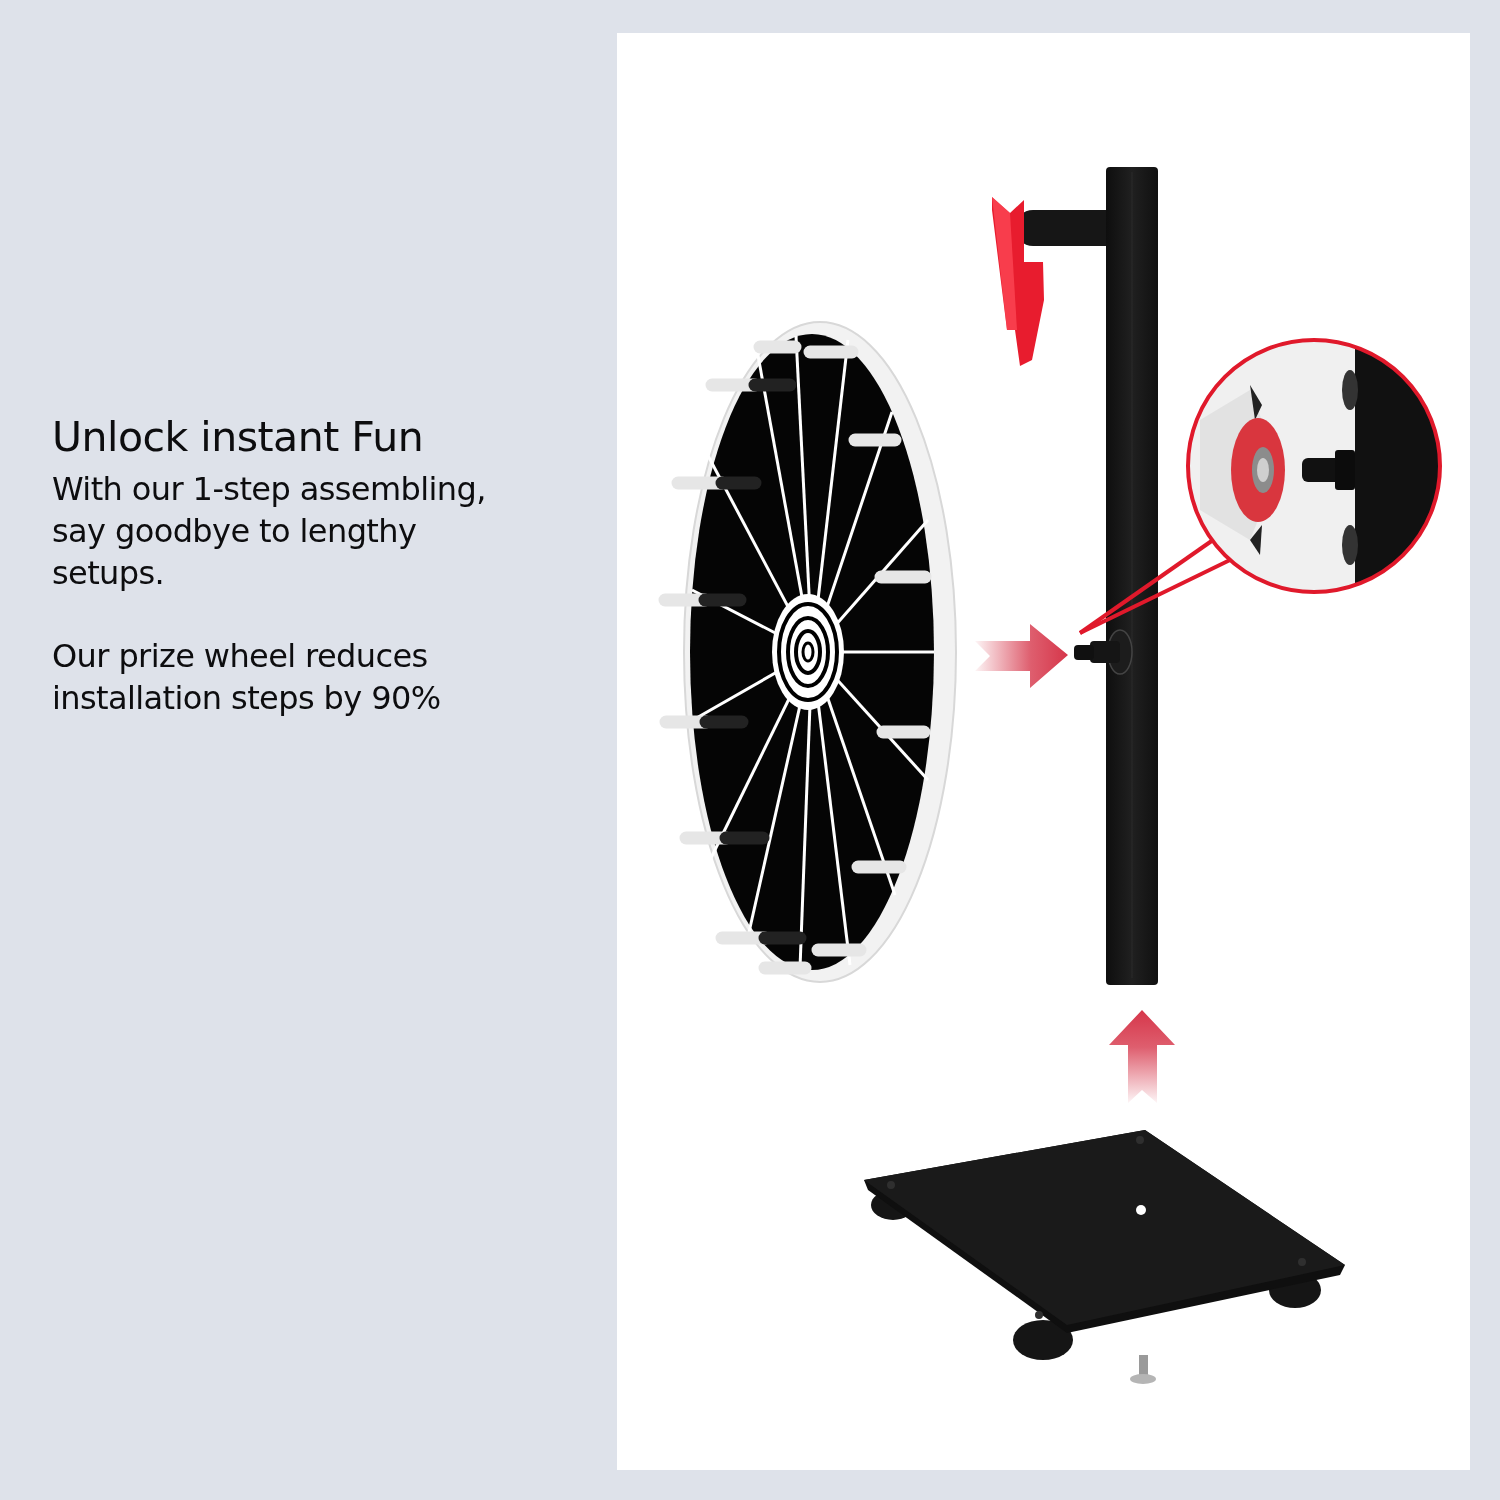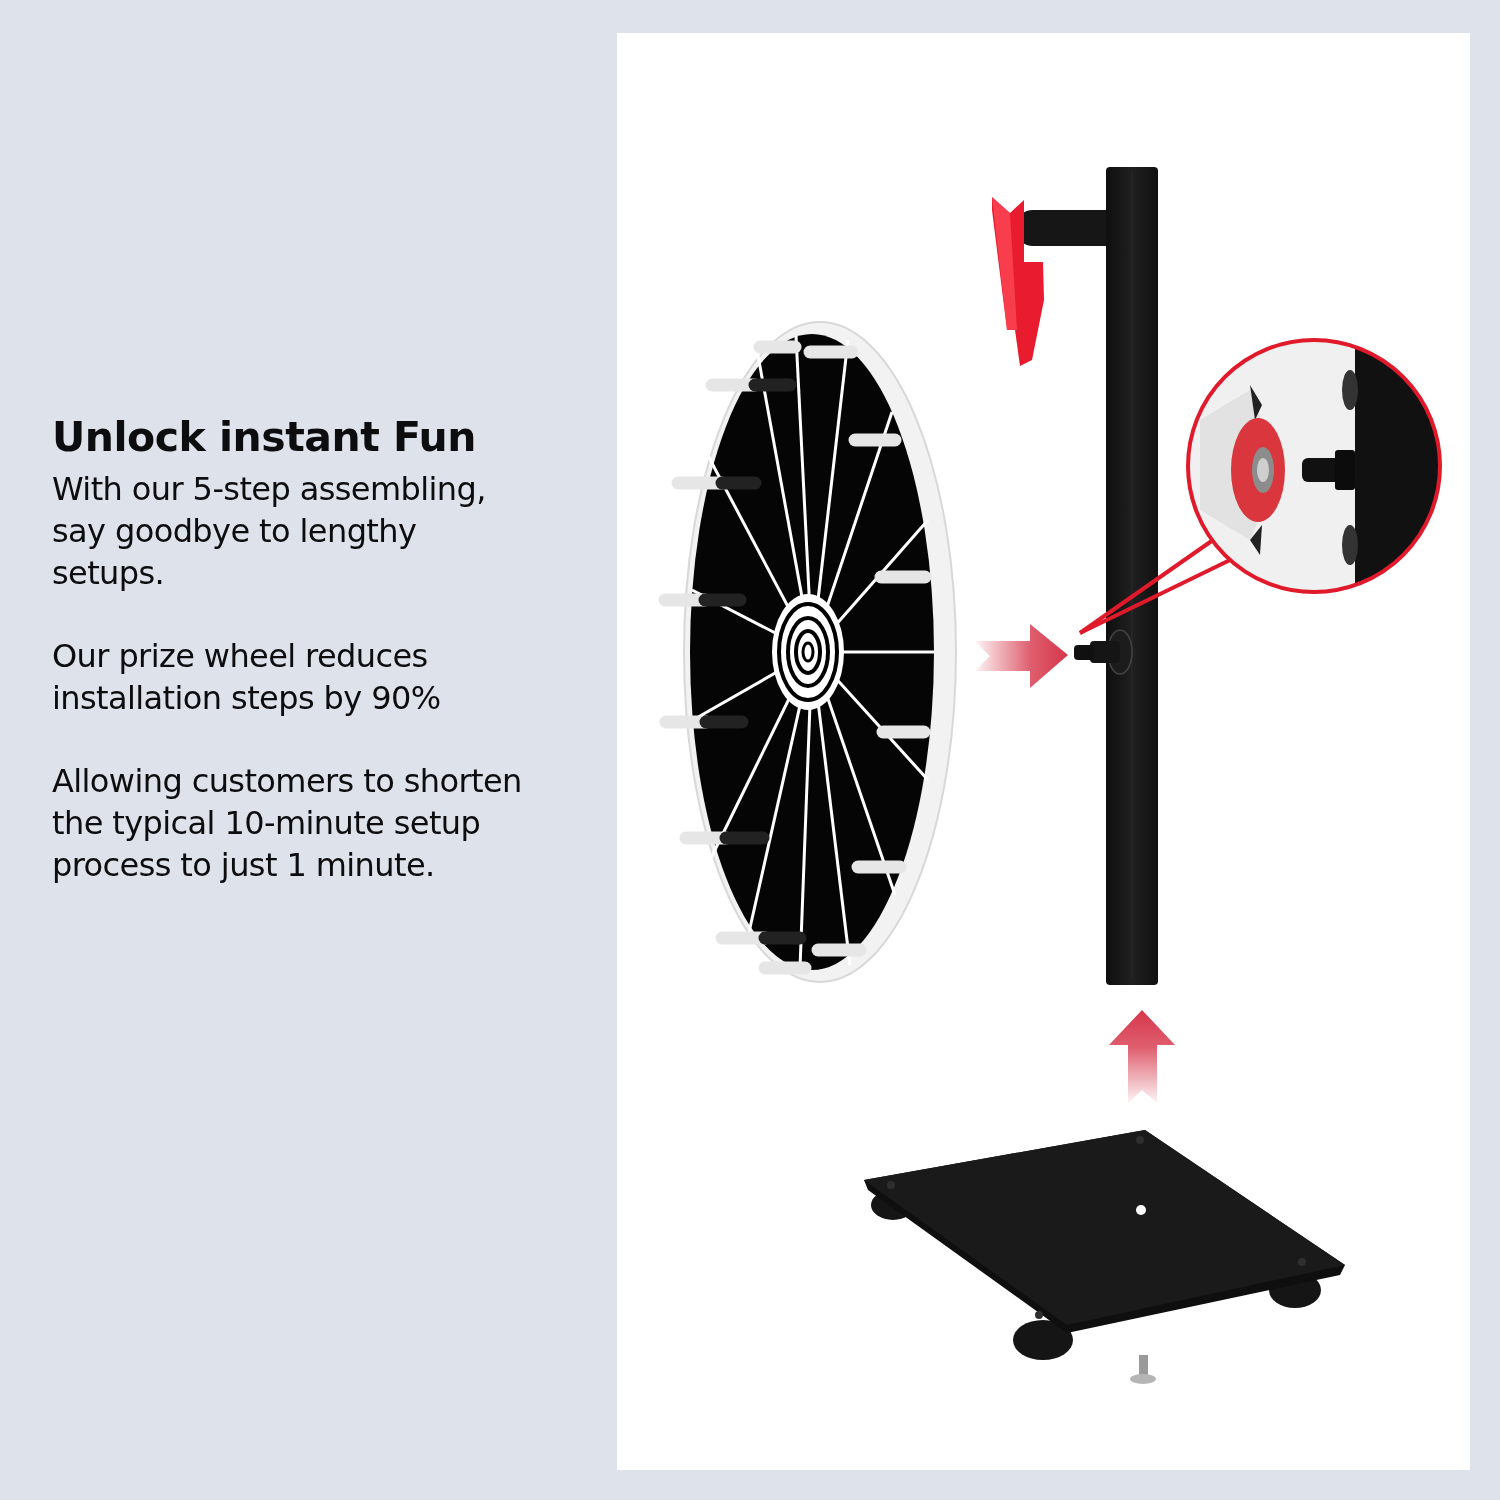--- a/index.html
+++ b/index.html
@@ -12,21 +12,21 @@
       color: #0d0d0f;
     }
     .text-block {
       position: absolute;
       left: 52px;
       top: 408px;
       width: 560px;
     }
     .headline {
       font-family: "DejaVu Sans", sans-serif;
-      font-weight: bold;
+      font-weight: normal;
       font-size: 41px;
       line-height: 58px;
       margin: 0 0 2px 0;
       letter-spacing: -0.5px;
     }
     .para {
       font-size: 32px;
       line-height: 42px;
       margin: 0 0 41px 0;
       letter-spacing: -0.6px;
@@ -40,28 +40,25 @@
       height: 1437px;
       background: #ffffff;
     }
     .panel svg { position: absolute; left: 0; top: 0; }
   </style>
 </head>
 <body>
 
 <div class="text-block">
   <h1 class="headline">Unlock instant Fun</h1>
-  <p class="para">With our 5-step assembling,
+  <p class="para">With our 1-step assembling,
 say goodbye to lengthy
 setups.</p>
   <p class="para">Our prize wheel reduces
 installation steps by 90%</p>
-  <p class="para">Allowing customers to shorten
-the typical 10-minute setup
-process to just 1 minute.</p>
 </div>
 
 <div class="panel">
   <svg width="853" height="1437" viewBox="617 33 853 1437" xmlns="http://www.w3.org/2000/svg">
     <defs>
       <linearGradient id="arrowH" x1="0" y1="0" x2="1" y2="0">
         <stop offset="0" stop-color="#d6364a" stop-opacity="0.05"></stop>
         <stop offset="0.6" stop-color="#d6364a" stop-opacity="0.8"></stop>
         <stop offset="1" stop-color="#d6364a"></stop>
       </linearGradient>

